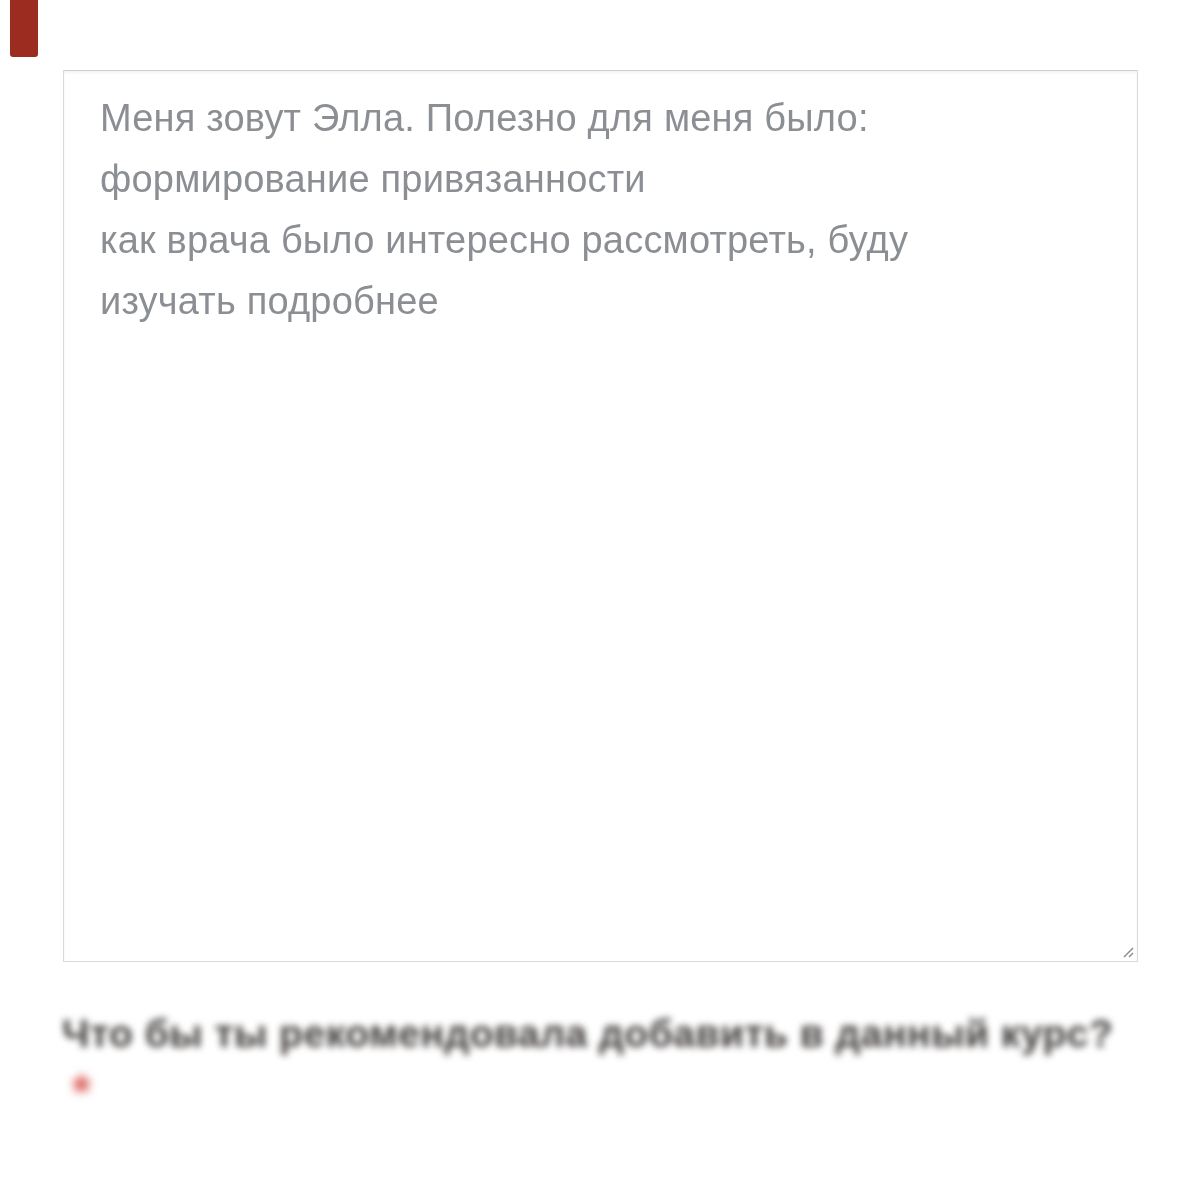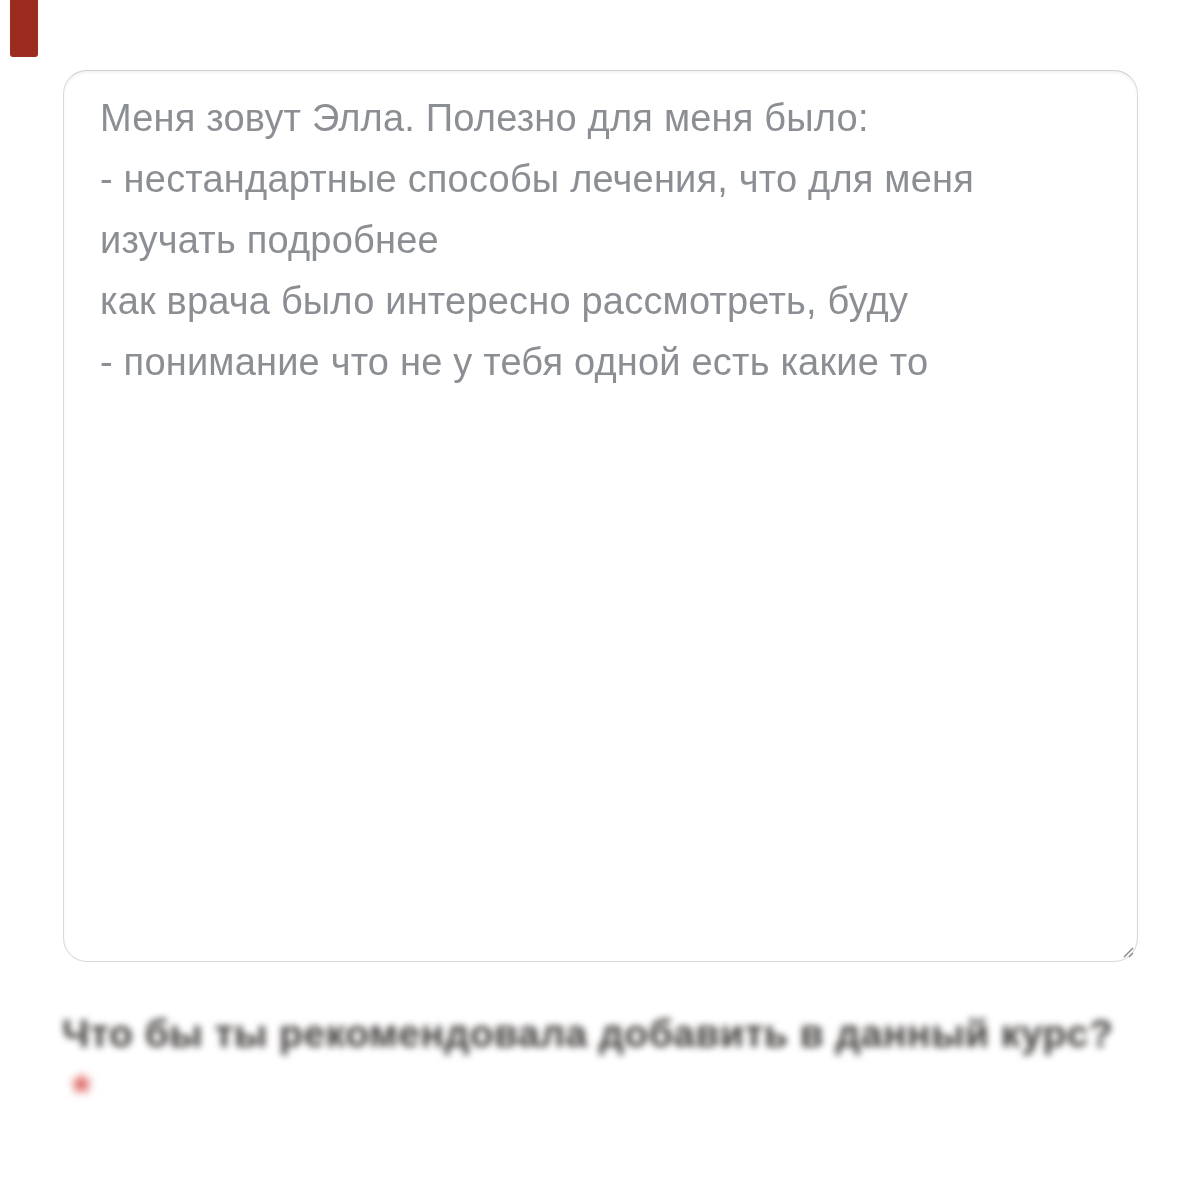--- a/index.html
+++ b/index.html
@@ -23,21 +23,21 @@
   }
 
   
   .answer-card {
     position: absolute;
     left: 63px; top: 70px;
     width: 1075px; height: 892px;
     background: #ffffff;
     border: 1px solid #d9d9d9;
     border-top-color: #cfcfcf;
-    border-radius: 24px;
+    border-radius: 1px;
     box-shadow: inset 0 2px 3px rgba(0,0,0,0.05);
   }
   .answer-text {
     position: absolute;
     left: 36px; top: 17px;
     right: 30px;
     font-size: 38px;
     line-height: 61px;
     color: #8b8e93;
     letter-spacing: 0.2px;
@@ -81,24 +81,23 @@
 </head>
 <body>
 
 <div class="stage">
 
   <div class="red-fragment"></div>
 
   <div class="answer-card">
     <div class="answer-text">
       <span class="text-line">Меня зовут Элла. Полезно для меня было:</span>
-      <span class="text-line">- нестандартные способы лечения, что для меня</span>
+      <span class="text-line">формирование привязанности</span>
+      <span class="text-line">как врача было интересно рассмотреть, буду</span>
       <span class="text-line">изучать подробнее</span>
-      <span class="text-line">как врача было интересно рассмотреть, буду</span>
-      <span class="text-line">- понимание что не у тебя одной есть какие то</span>
     </div>
     <div class="resize-handle">
       <svg width="14" height="14" viewBox="0 0 14 14">
         <line x1="4" y1="13" x2="13" y2="4" stroke="#8a8a8a" stroke-width="1.4"></line>
         <line x1="9" y1="13" x2="13" y2="9" stroke="#8a8a8a" stroke-width="1.4"></line>
       </svg>
     </div>
   </div>
 
   <div class="question-row">

